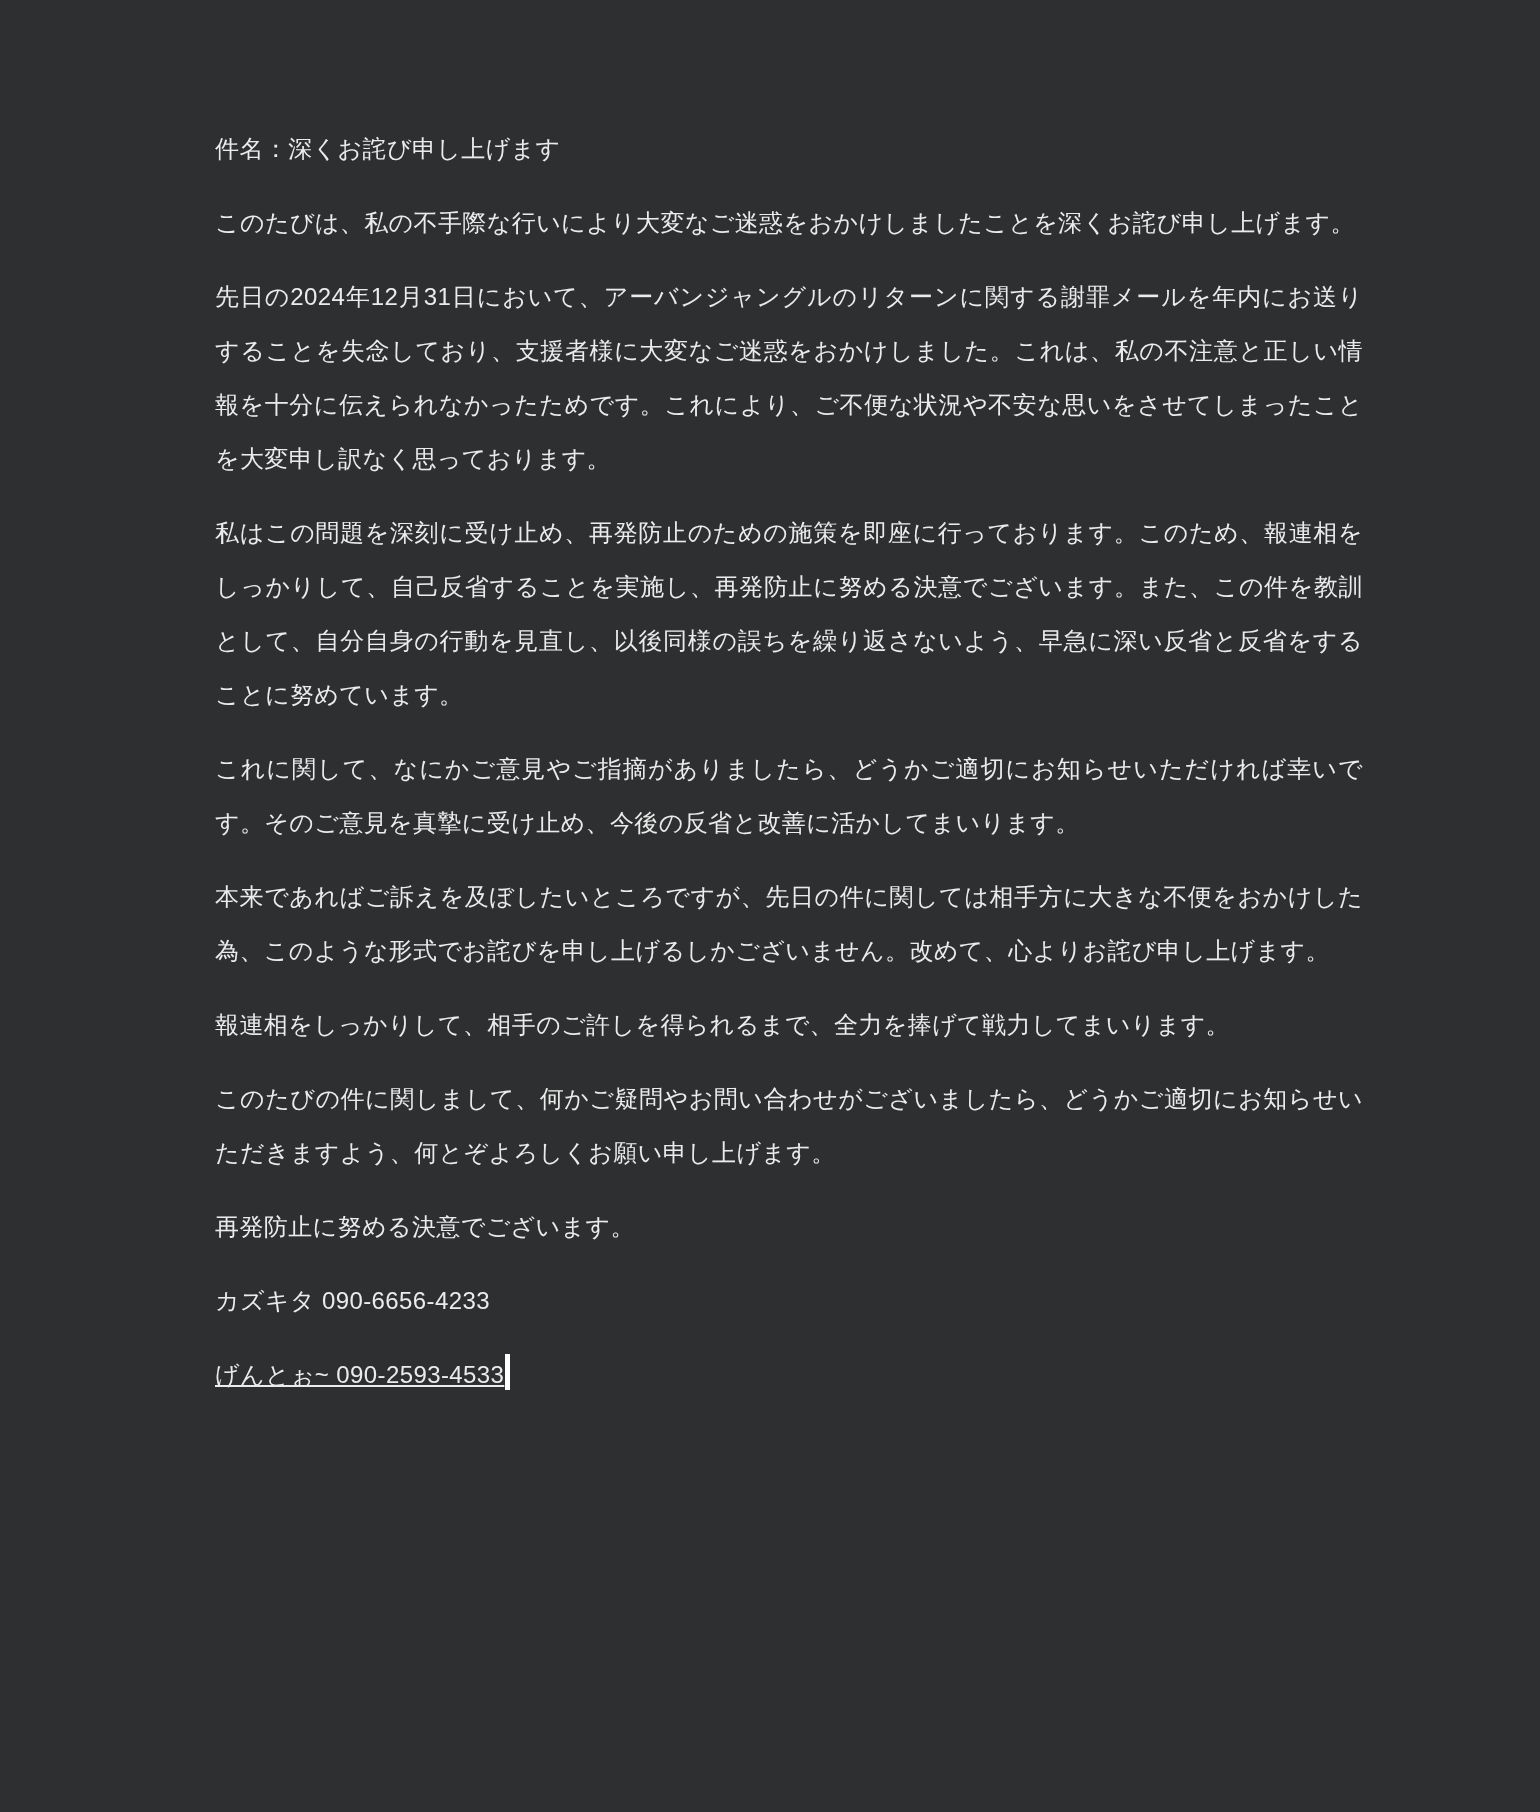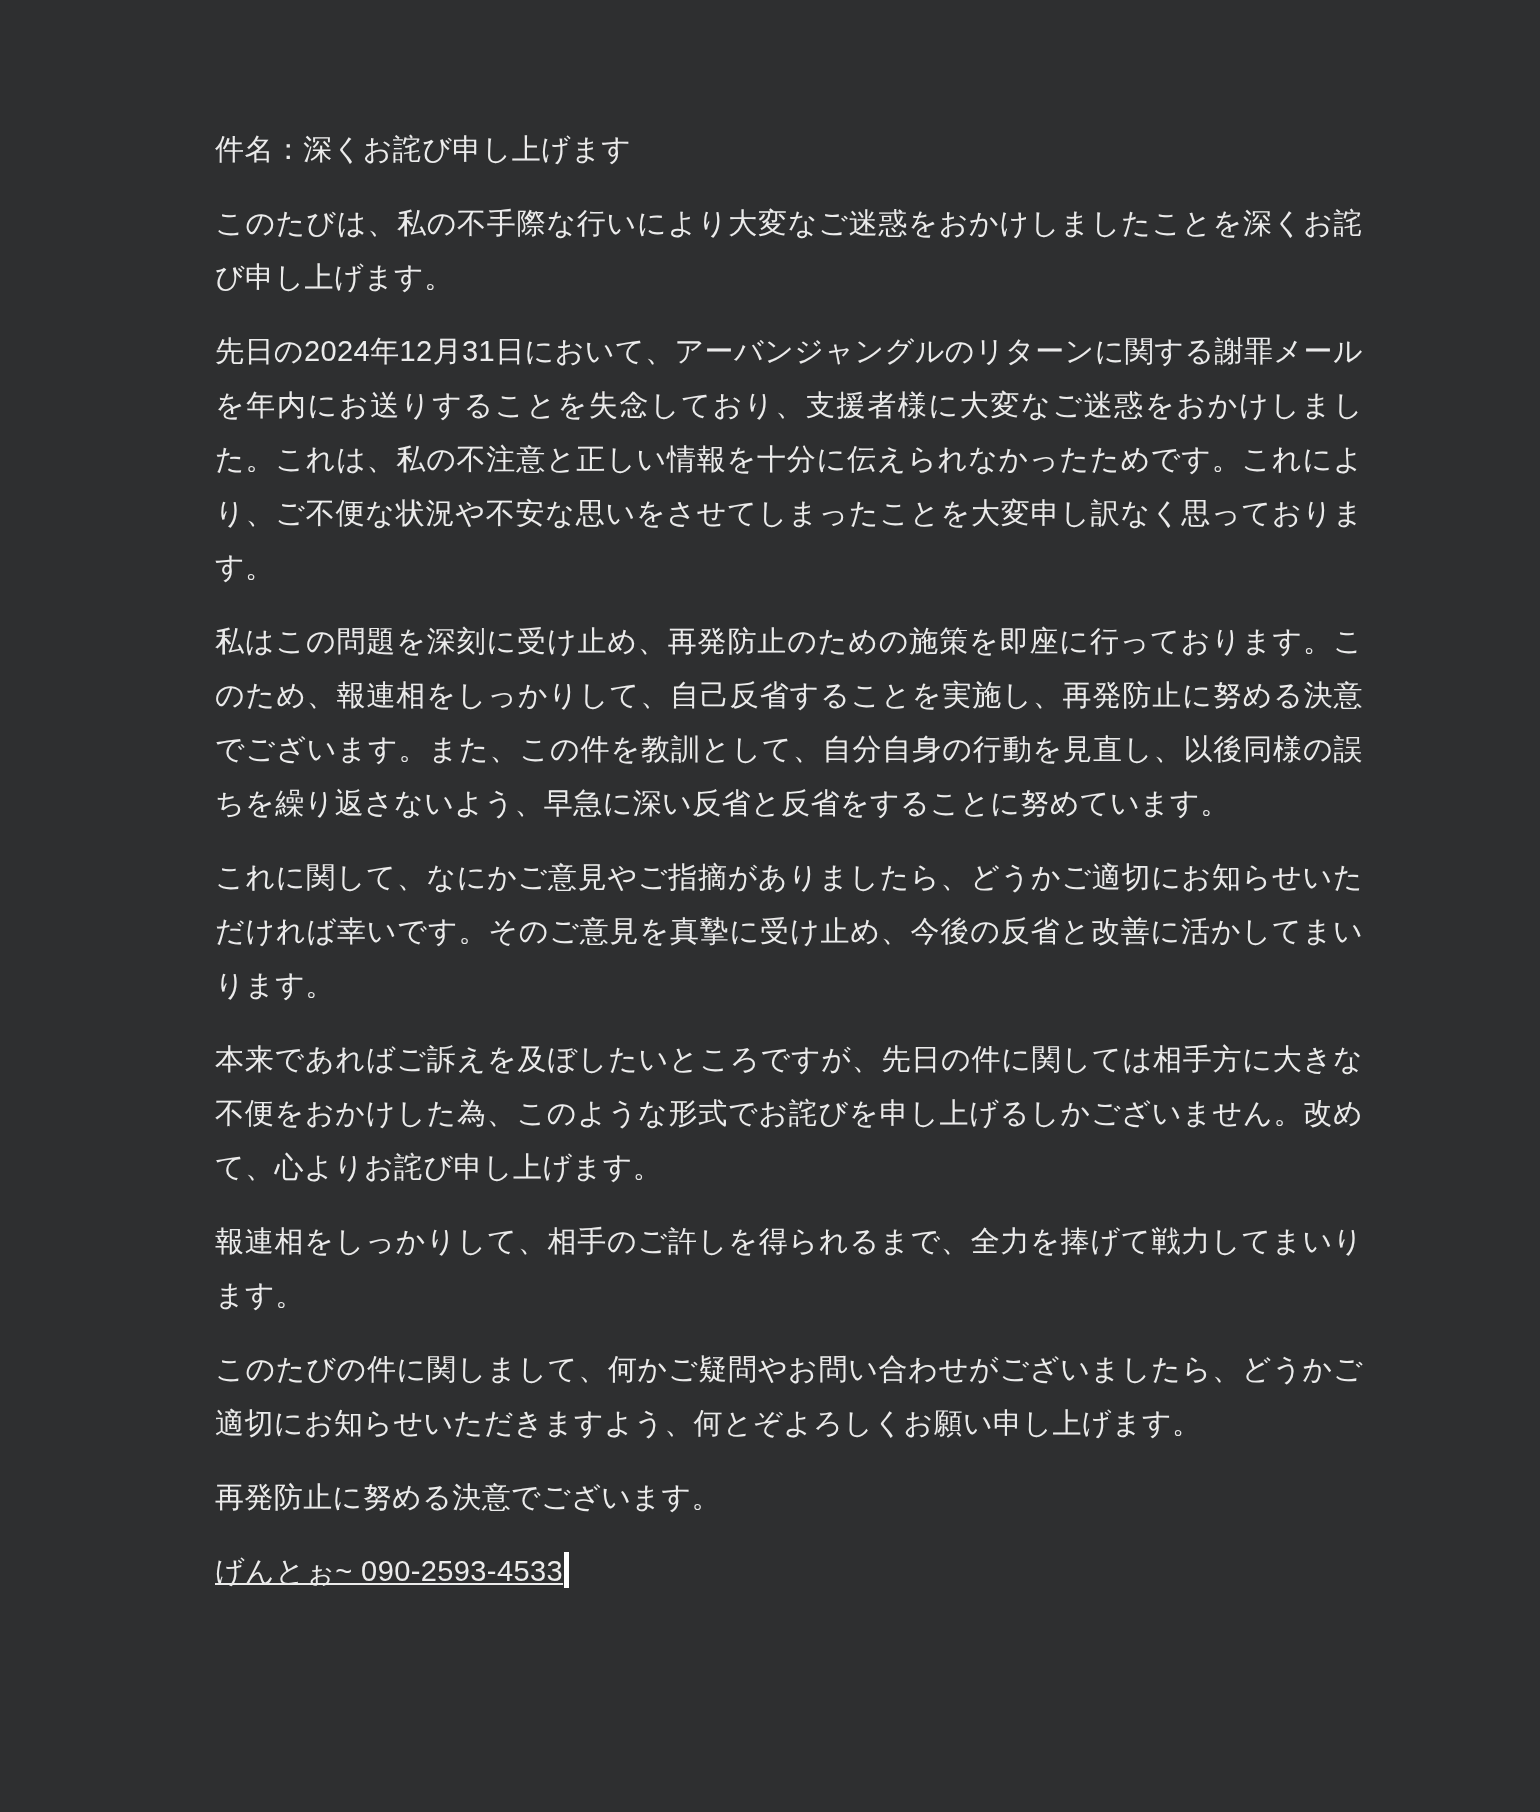--- a/index.html
+++ b/index.html
@@ -16,21 +16,21 @@
   }
   .text-area {
     position: absolute;
     left: 215px;
     top: 122px;
     width: 1148px;
     color: #ebebeb;
   }
   .text-area p {
     margin: 0 0 20px 0;
-    font-size: 29px;
+    font-size: 24px;
     line-height: 54px;
     letter-spacing: 0.4px;
     text-align: justify;
     text-justify: inter-character;
     word-break: break-all;
     white-space: pre-wrap;
   }
   .text-area p:last-child {
     margin-bottom: 0;
     text-decoration: underline;
@@ -50,14 +50,15 @@
 <div class="text-area">
   <p>件名：深くお詫び申し上げます</p>
   <p>このたびは、私の不手際な行いにより大変なご迷惑をおかけしましたことを深くお詫び申し上げます。</p>
   <p>先日の2024年12月31日において、アーバンジャングルのリターンに関する謝罪メールを年内にお送りすることを失念しており、支援者様に大変なご迷惑をおかけしました。これは、私の不注意と正しい情報を十分に伝えられなかったためです。これにより、ご不便な状況や不安な思いをさせてしまったことを大変申し訳なく思っております。</p>
   <p>私はこの問題を深刻に受け止め、再発防止のための施策を即座に行っております。このため、報連相をしっかりして、自己反省することを実施し、再発防止に努める決意でございます。また、この件を教訓として、自分自身の行動を見直し、以後同様の誤ちを繰り返さないよう、早急に深い反省と反省をすることに努めています。</p>
   <p>これに関して、なにかご意見やご指摘がありましたら、どうかご適切にお知らせいただければ幸いです。そのご意見を真摯に受け止め、今後の反省と改善に活かしてまいります。</p>
   <p>本来であればご訴えを及ぼしたいところですが、先日の件に関しては相手方に大きな不便をおかけした為、このような形式でお詫びを申し上げるしかございません。改めて、心よりお詫び申し上げます。</p>
   <p>報連相をしっかりして、相手のご許しを得られるまで、全力を捧げて戦力してまいります。</p>
   <p>このたびの件に関しまして、何かご疑問やお問い合わせがございましたら、どうかご適切にお知らせいただきますよう、何とぞよろしくお願い申し上げます。</p>
   <p>再発防止に努める決意でございます。</p>
+  <p>カズキタ 090-6656-4233</p>
   <p><span>げんとぉ~ 090-2593-4533</span><span class="caret"></span></p>
 </div>
 
 </body></html>

